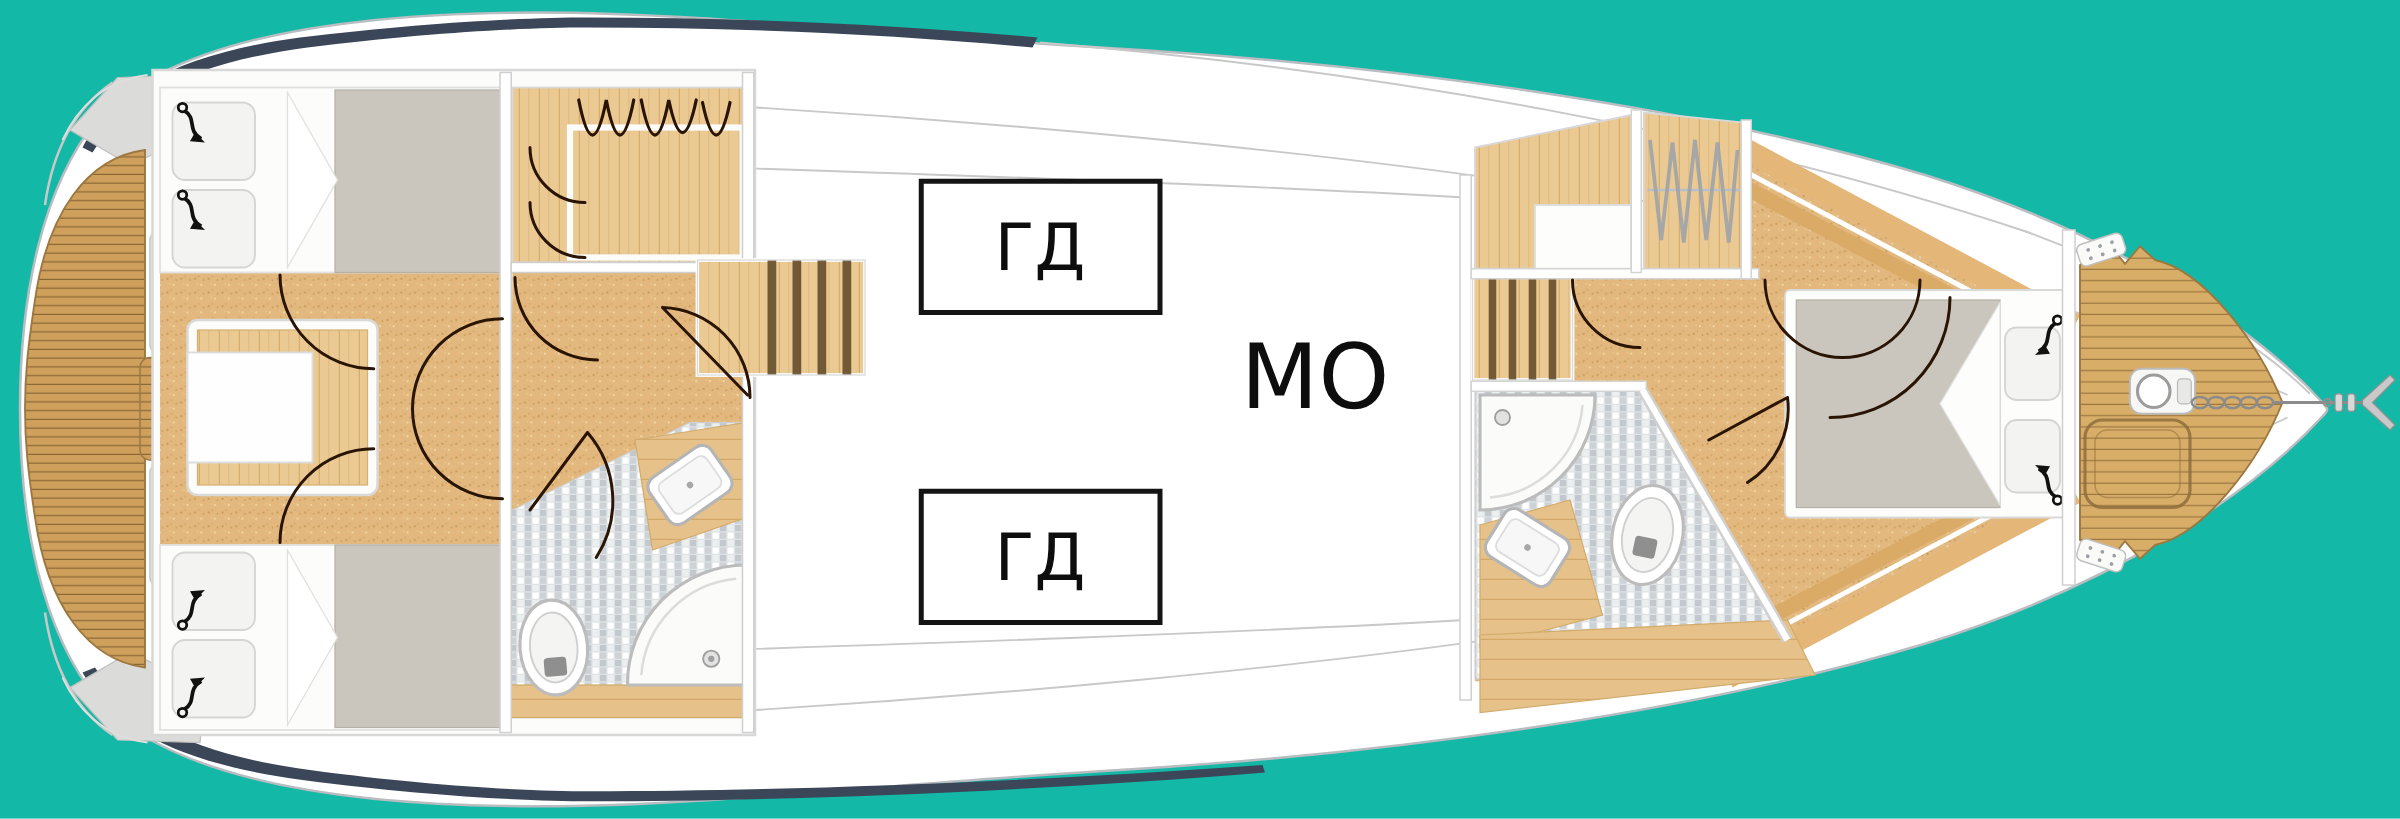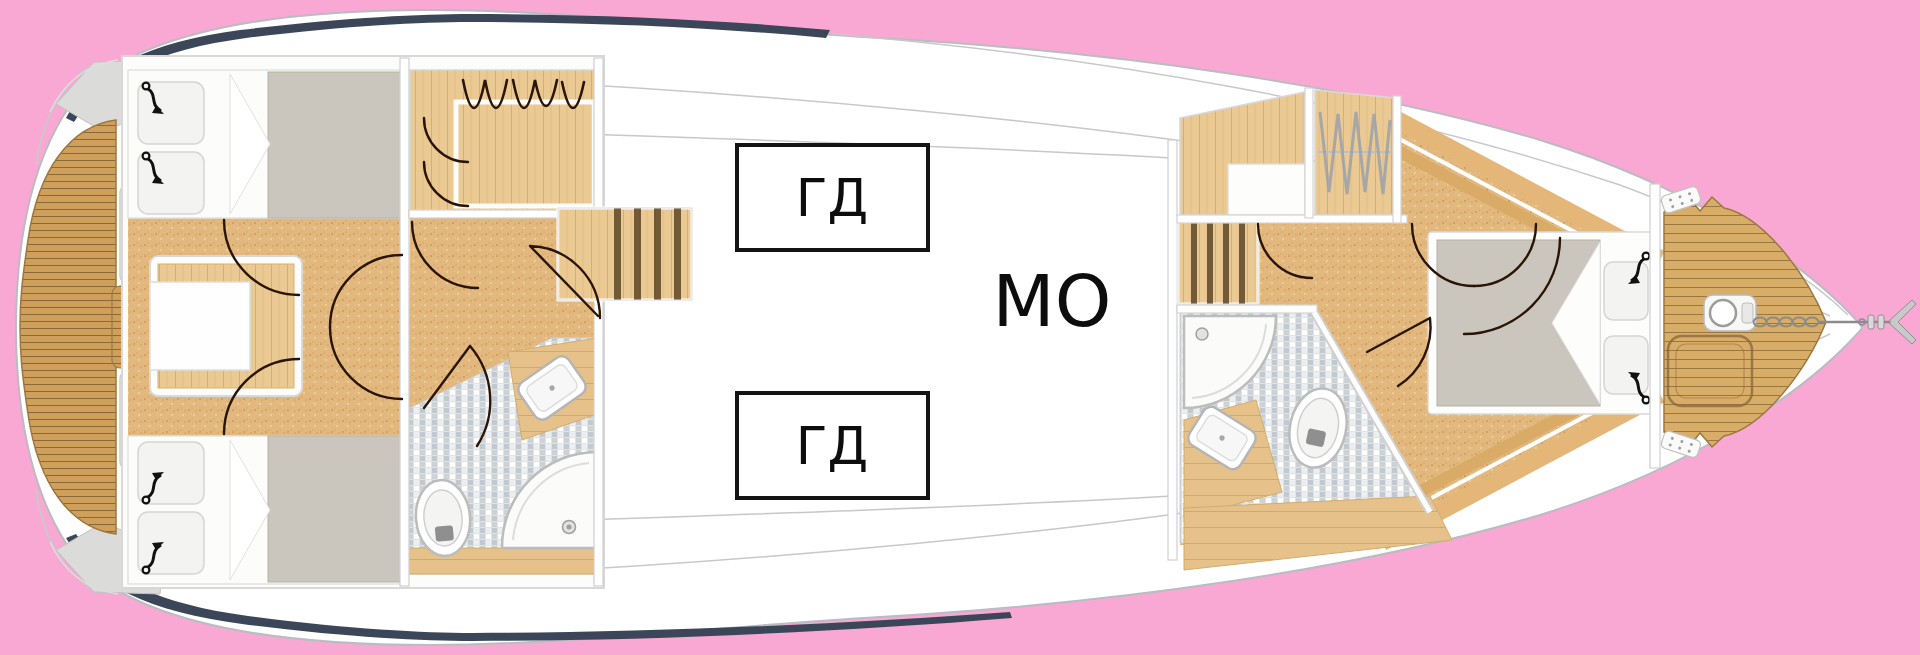--- a/index.html
+++ b/index.html
@@ -1,16 +1,16 @@
 <!DOCTYPE html>
 <html><head>
 <meta charset="utf-8">
 <style>
   html,body{margin:0;padding:0;background:#ffffff;}
-  .stage{position:relative;width:1920px;height:655px;background:#f9a8d4;overflow:hidden;
+  .stage{position:relative;width:1920px;height:655px;background:#14b8a6;overflow:hidden;
          font-family:"DejaVu Sans","Liberation Sans",sans-serif;}
   svg{position:absolute;left:0;top:0;}
   text{font-family:"DejaVu Sans","Liberation Sans",sans-serif;fill:#0d0d0d;}
   .roomlabel{font-weight:400;}
 </style>
 </head>
 <body>
 
 <div class="stage">
 <svg width="1920" height="655" viewBox="0 0 1920 655">

